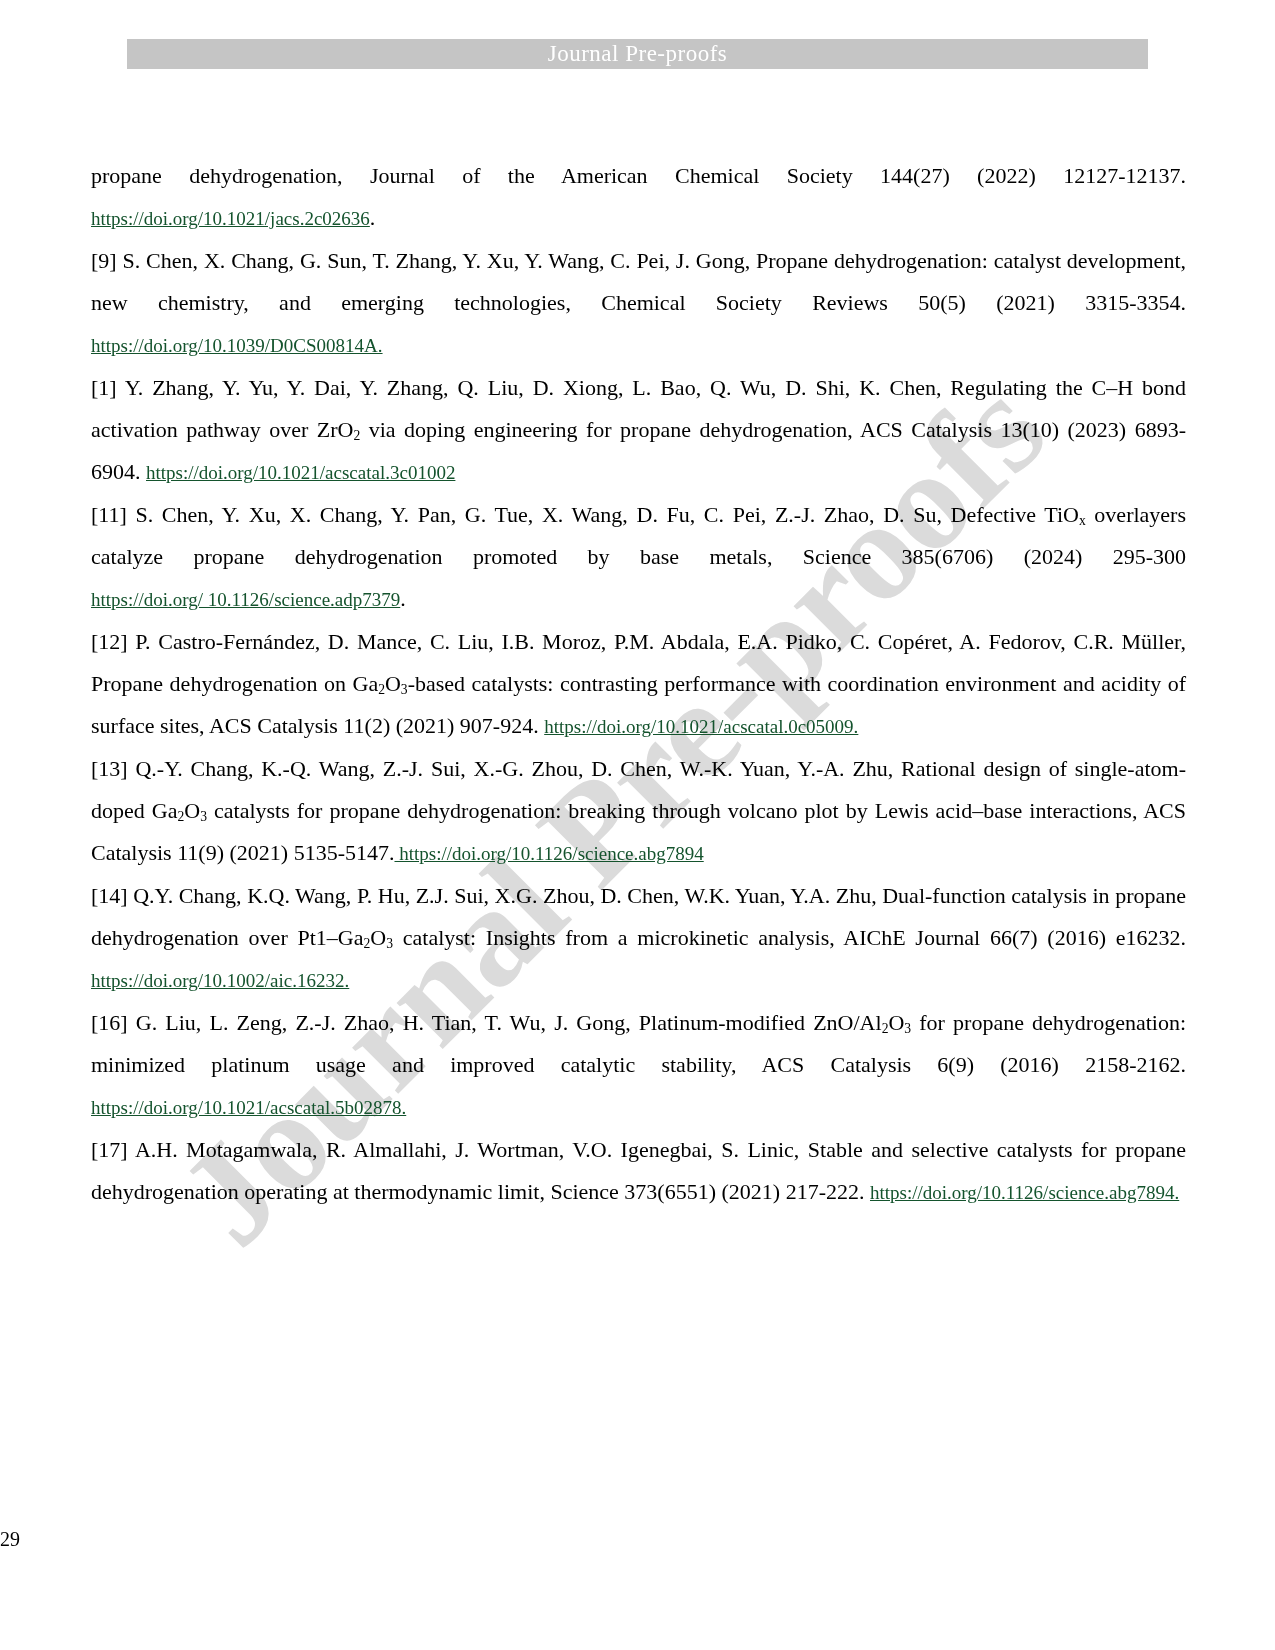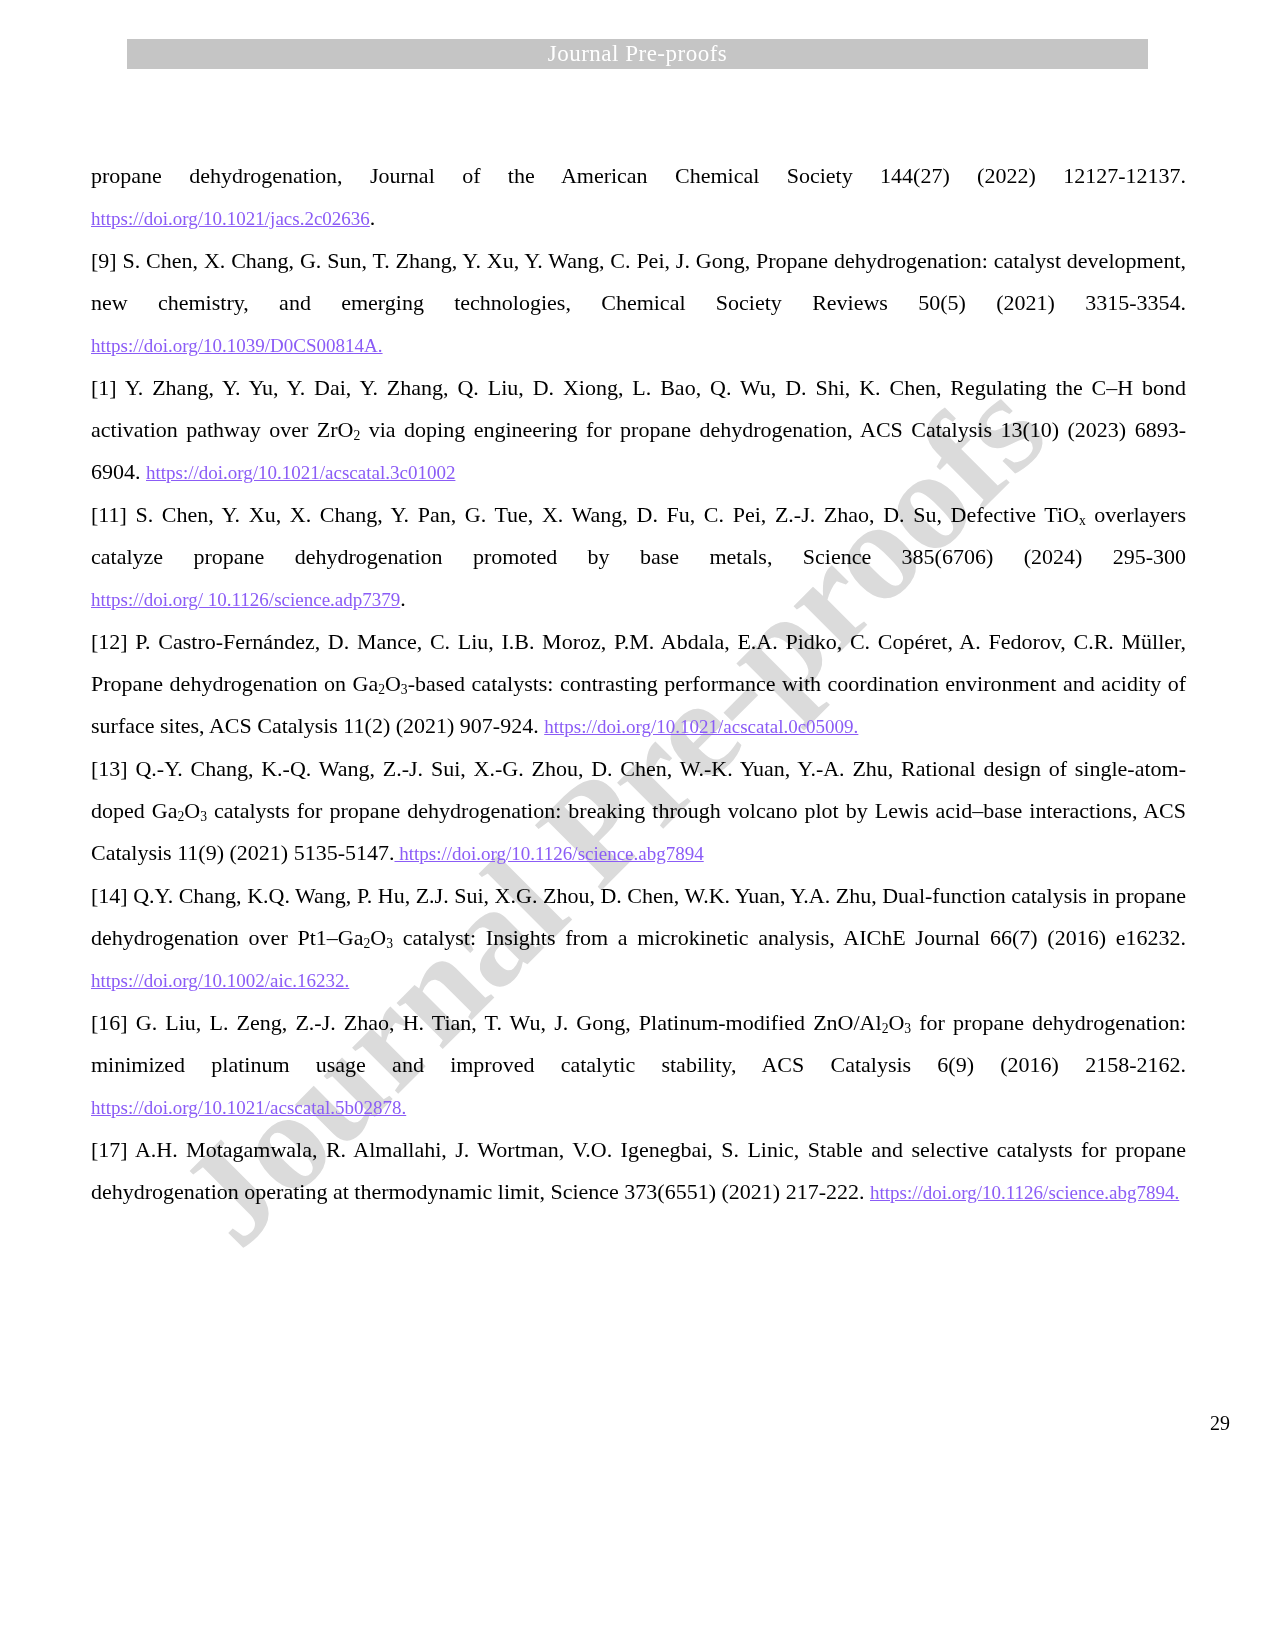--- a/index.html
+++ b/index.html
@@ -50,37 +50,37 @@
     z-index: 1;
   }
   p.ref {
     margin: 0;
     font-size: 22px;
     line-height: 42px;
     text-align: justify;
     text-justify: inter-word;
   }
   p.ref a {
-    color: #8b5cf6;
+    color: #14532d;
     text-decoration: underline;
     font-size: 19px;
     white-space: nowrap;
     cursor: pointer;
   }
   p.ref sub {
     font-size: 0.62em;
     line-height: 0;
     vertical-align: -0.25em;
   }
   .page-number {
     position: absolute;
     left: 0;
     right: 45px;
-    top: 1412px;
-    text-align: right;
+    top: 1528px;
+    text-align: left;
     font-size: 20px;
     z-index: 1;
   }
 </style>
 </head>
 <body>
 
 <div class="page">
 
   <div class="banner">

